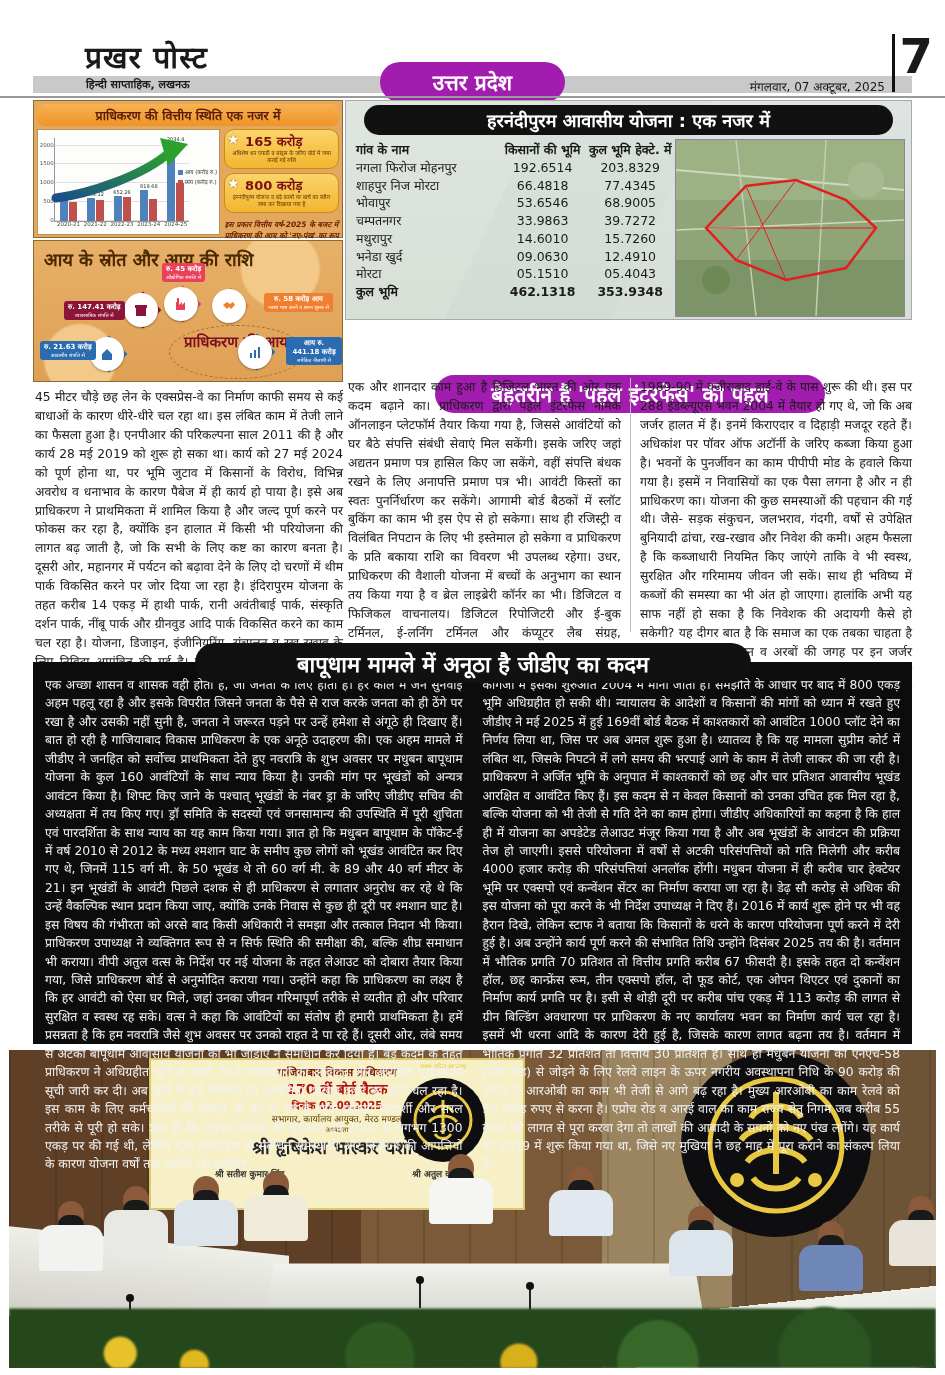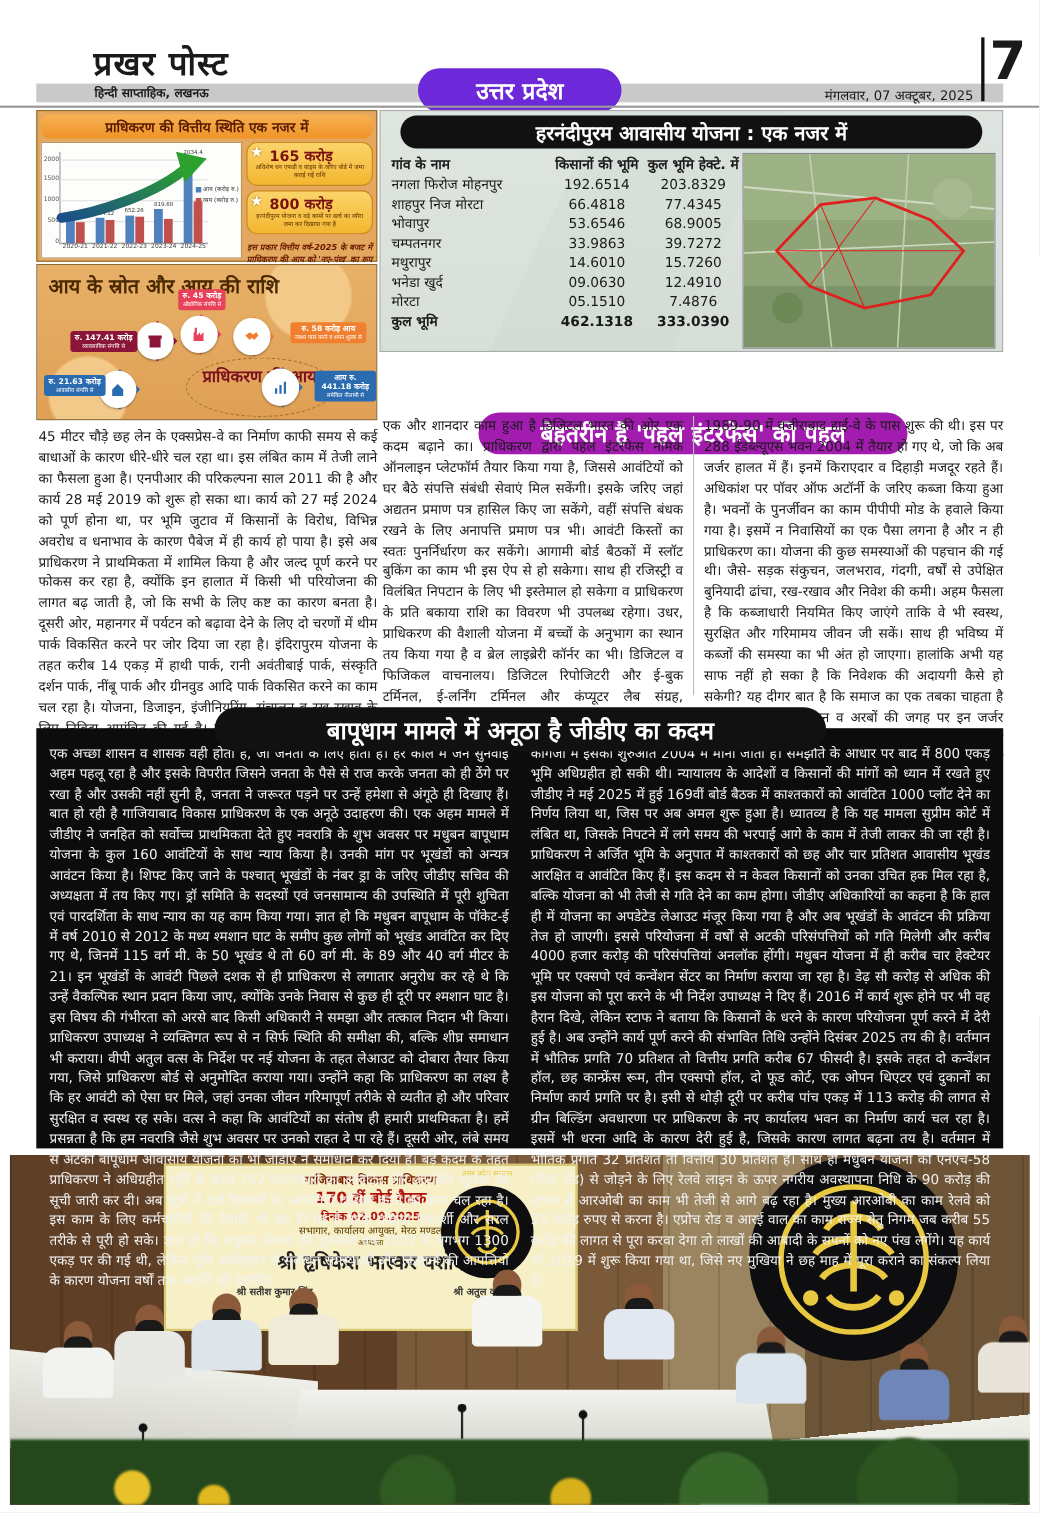--- a/index.html
+++ b/index.html
@@ -2,21 +2,21 @@
 <html><head>
 <meta charset="utf-8">
 <style>
   html,body{margin:0;padding:0;background:#e9e7e2;}
   .page{position:relative;width:945px;height:1375px;margin:0 auto;background:#ffffff;
         font-family:"DejaVu Sans","Liberation Sans",sans-serif;color:#1a1a1a;overflow:hidden;}
   
   .masthead{position:absolute;left:85px;top:36px;font-size:30px;font-weight:bold;letter-spacing:1px;}
   .tagline{position:absolute;left:86px;top:76px;font-size:11px;font-weight:bold;}
   .hdr-band{position:absolute;left:33px;top:76px;width:879px;height:17px;background:#c9c9c9;}
-  .section-pill{position:absolute;left:380px;top:62px;width:185px;height:40px;background:#6d28d9;
+  .section-pill{position:absolute;left:380px;top:62px;width:185px;height:40px;background:#a21caf;
         border-radius:22px;color:#fff;font-size:21px;font-weight:bold;display:flex;align-items:center;justify-content:center;}
   .hdr-date{position:absolute;right:60px;top:78px;font-size:12px;font-weight:normal;}
   .pageno-bar{position:absolute;right:50px;top:34px;width:3px;height:58px;background:#111;}
   .pageno{position:absolute;right:12px;top:28px;font-size:48px;font-weight:bold;}
   .hdr-rule{position:absolute;left:0;top:96px;width:945px;height:2px;background:#9a9a9a;}
   
   .box{position:absolute;box-sizing:border-box;}
   
   .fin-box{left:33px;top:100px;width:310px;height:138px;background:#e3a85e;border:1px solid #8a6a30;padding:3px;}
   .fin-title{height:22px;background:linear-gradient(#f7b254,#ef9327);border-radius:8px;color:#5a1c00;
@@ -331,26 +331,26 @@
           <div class="c2">15.7260</div>
         </div>
         <div class="har-row ">
           <div class="c0">भनेडा खुर्द</div>
           <div class="c1">09.0630</div>
           <div class="c2">12.4910</div>
         </div>
         <div class="har-row ">
           <div class="c0">मोरटा</div>
           <div class="c1">05.1510</div>
-          <div class="c2">7.4876</div>
+          <div class="c2">05.4043</div>
         </div>
         <div class="har-row total">
           <div class="c0">कुल भूमि</div>
           <div class="c1">462.1318</div>
-          <div class="c2">333.0390</div>
+          <div class="c2">353.9348</div>
         </div>
       </div>
     <div class="har-map">
       <svg width="228" height="176" viewBox="0 0 228 176">
         <rect width="228" height="176" fill="#8fa578"></rect>
         <rect x="0" y="0" width="228" height="60" fill="#9db284"></rect>
         <rect x="0" y="120" width="228" height="56" fill="#7d9468"></rect>
         <path d="M0 30 L228 50" stroke="#cfd8c0" stroke-width="2"></path>
         <path d="M0 90 L228 80" stroke="#cfd8c0" stroke-width="1.5"></path>
         <path d="M60 0 L80 176" stroke="#c4cdb4" stroke-width="1.5"></path>

